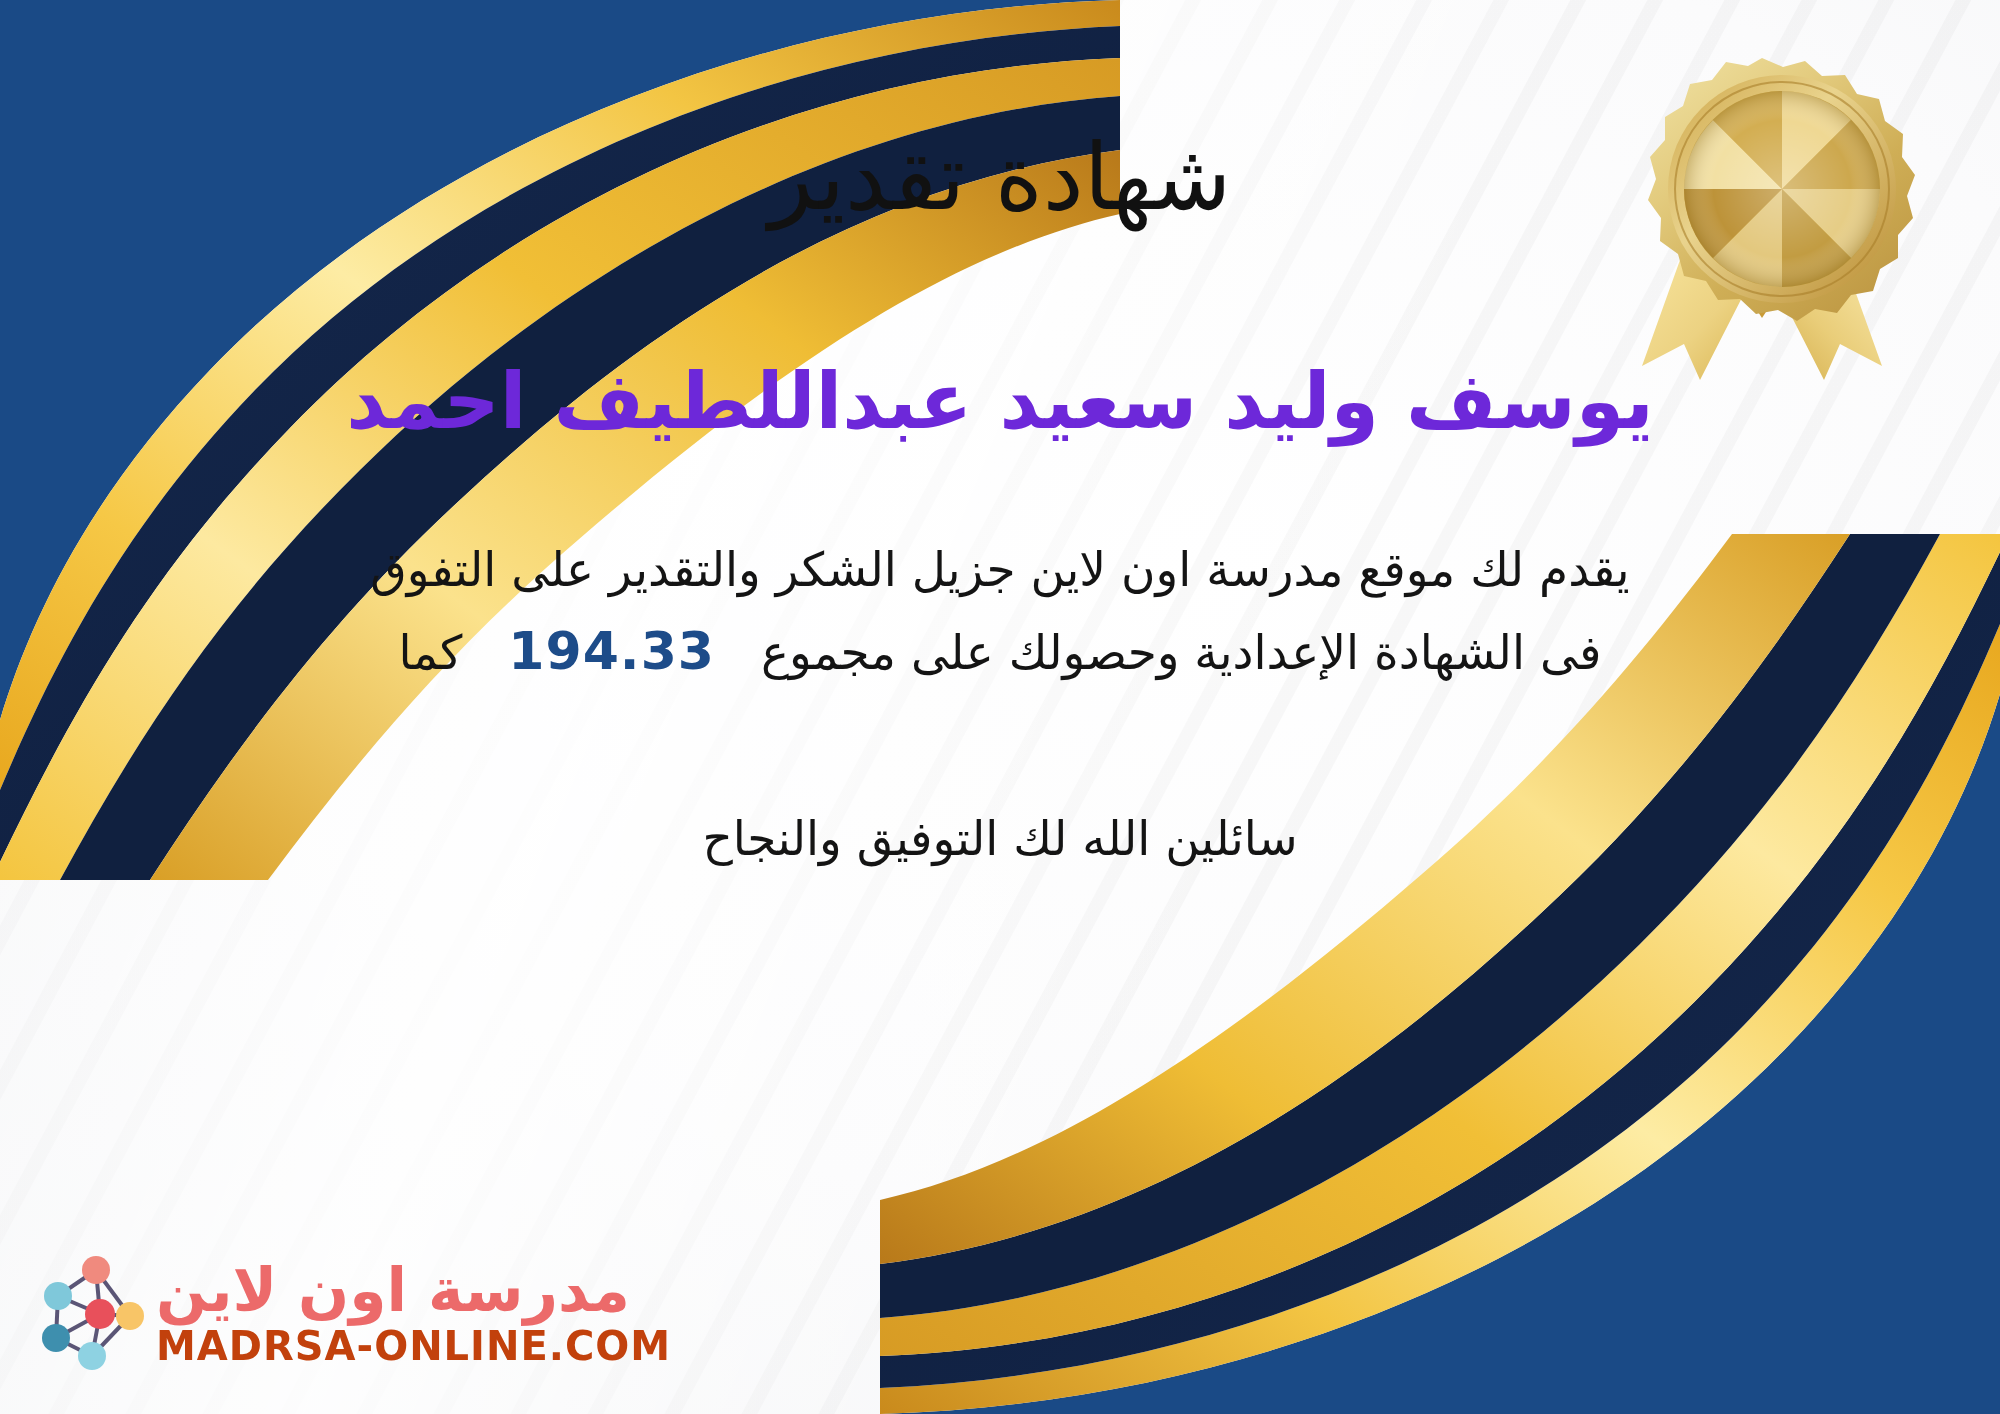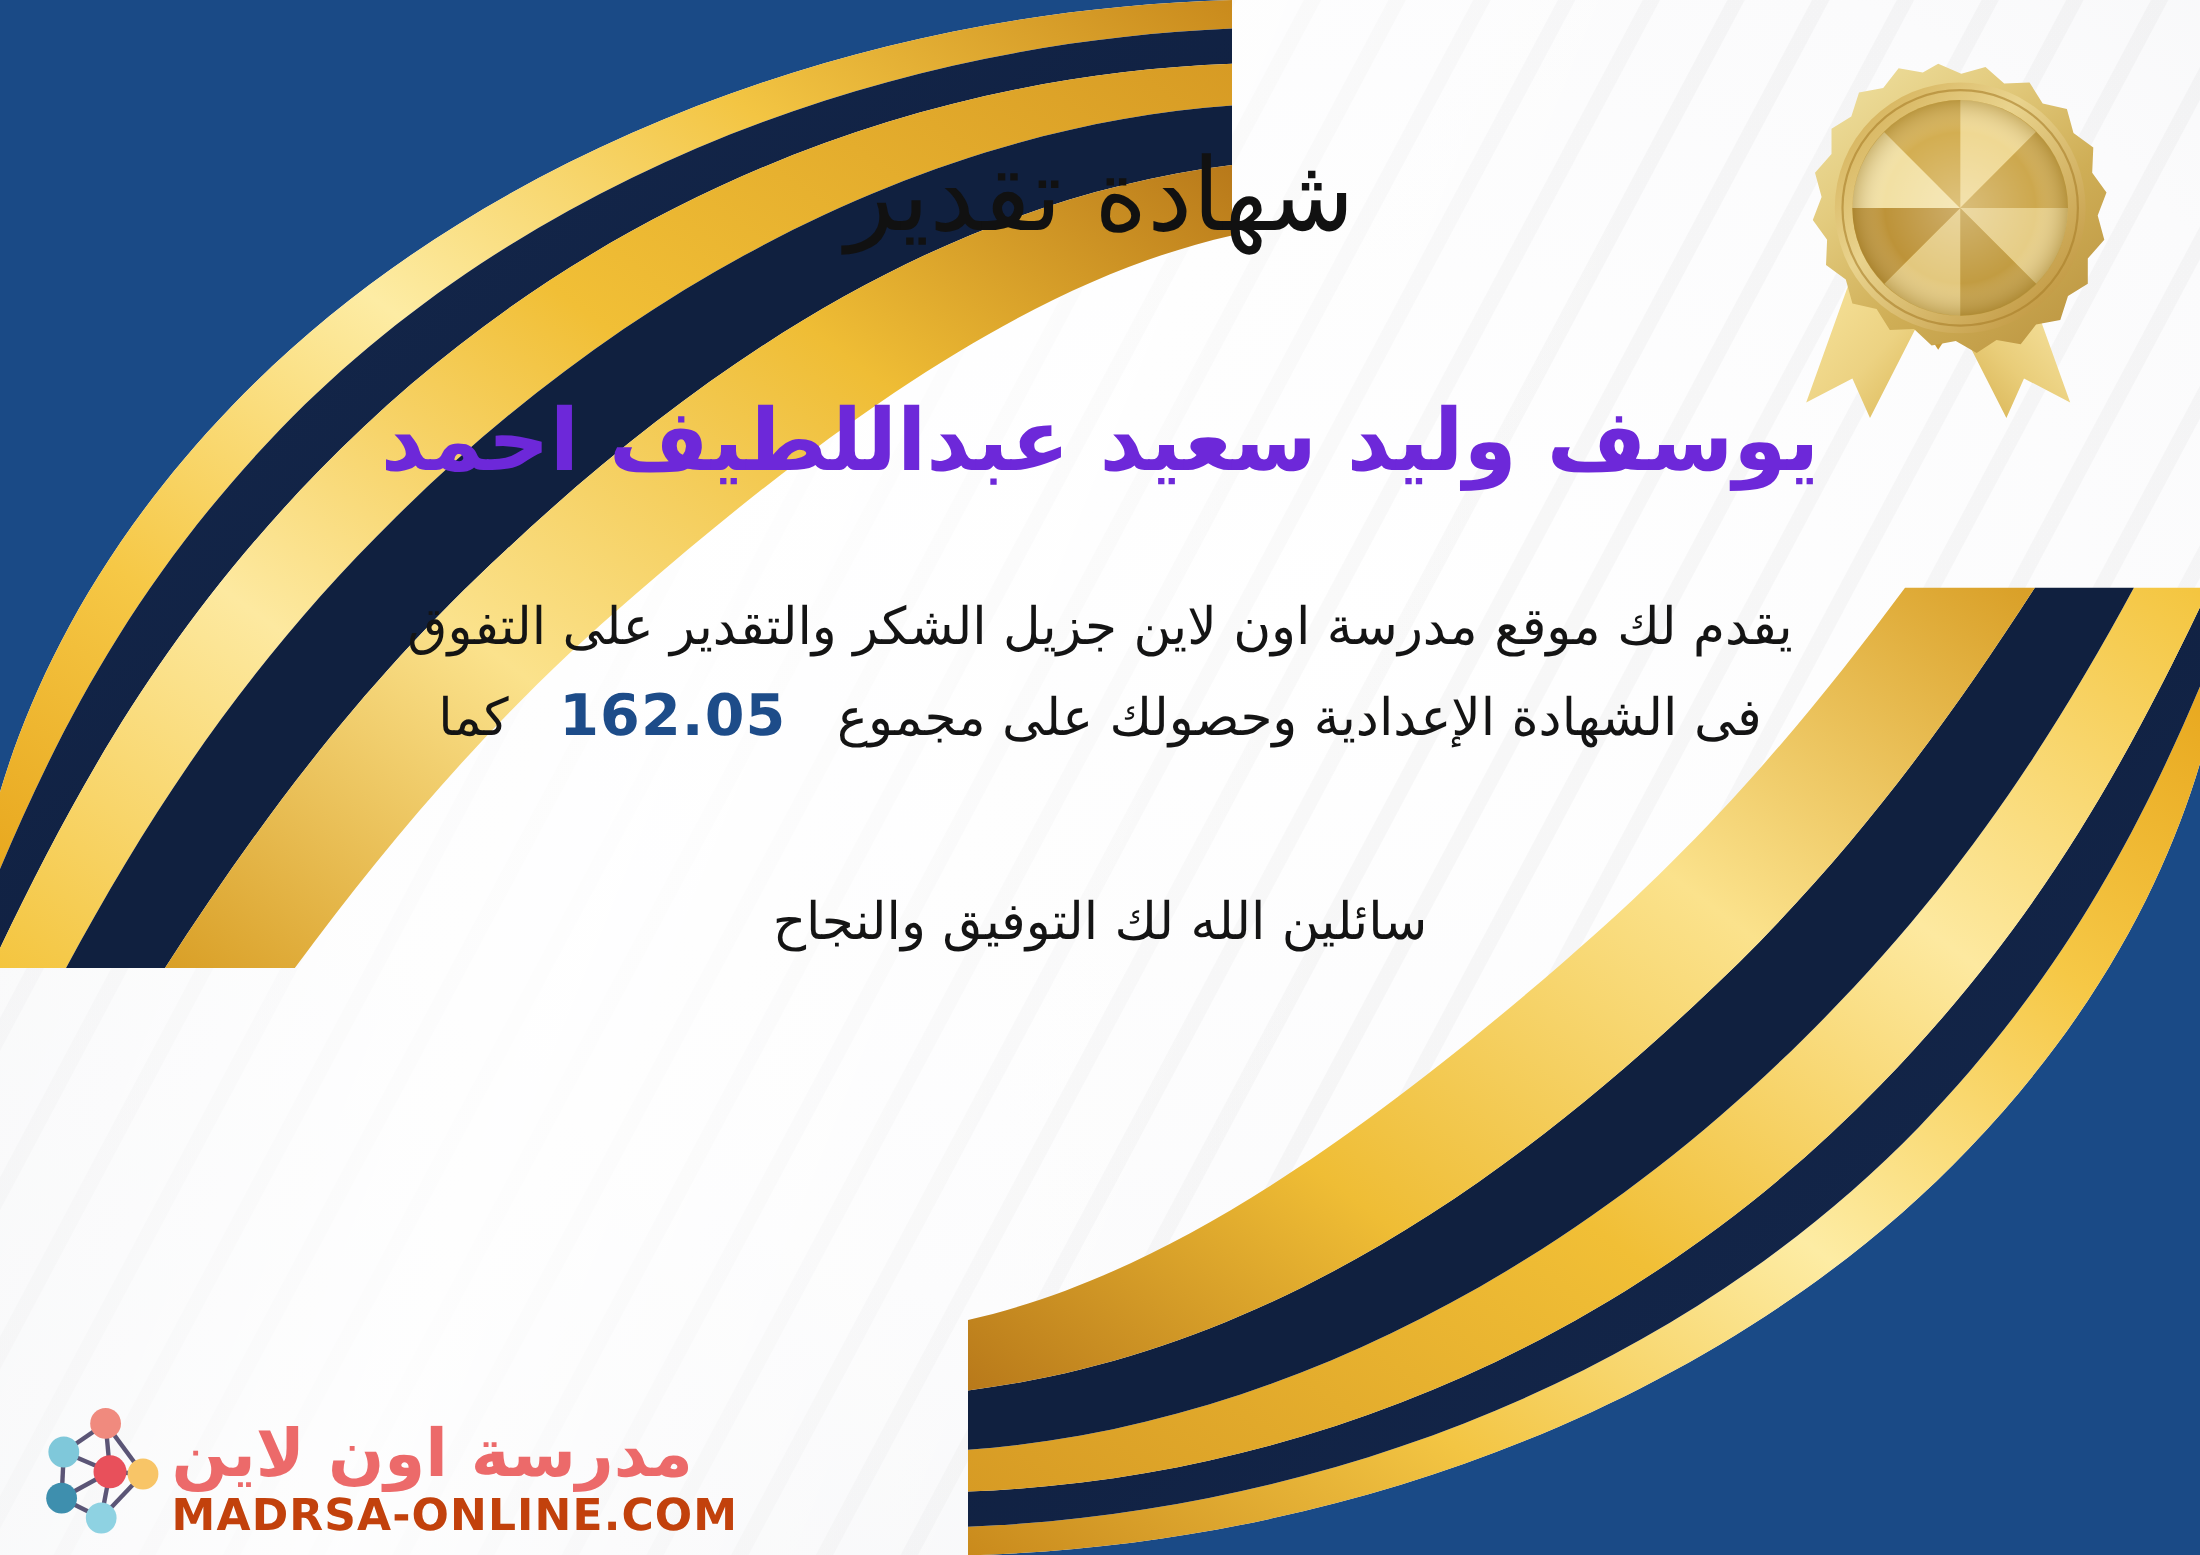--- a/index.html
+++ b/index.html
@@ -138,25 +138,25 @@
     margin-top: 118px;
     font-size: 47px;
     color: #141414;
     direction: rtl;
   }
 
   
   .logo {
     position: absolute;
     left: 34px;
-    bottom: 16px;
+    bottom: 40px;
     z-index: 7;
     display: flex;
     flex-direction: row-reverse;
-    align-items: flex-end;
+    align-items: center;
     gap: 10px;
     direction: rtl;
   }
   .logo-mark { width: 112px; height: 122px; flex: 0 0 auto; }
   .logo-text {
     display: flex;
     flex-direction: column;
     align-items: flex-end;
     line-height: 1;
   }
@@ -311,21 +311,21 @@
     <div class="cert-title">شهادة تقدير</div>
 
     <div class="student-name">يوسف وليد سعيد عبداللطيف احمد</div>
 
     <div class="body-block">
 
       <div class="body-line line-1">يقدم لك موقع مدرسة اون لاين جزيل الشكر  والتقدير على التفوق</div>
 
       <div class="body-line line-2">
         <span class="seg-right">فى الشهادة الإعدادية وحصولك على مجموع</span>
-        <span class="score-value">162.05</span>
+        <span class="score-value">194.33</span>
         <span class="seg-left">كما</span>
       </div>
 
     </div>
 
     <div class="closing-line">سائلين الله لك التوفيق  والنجاح</div>
   </div>
 
   <div class="logo">
 

